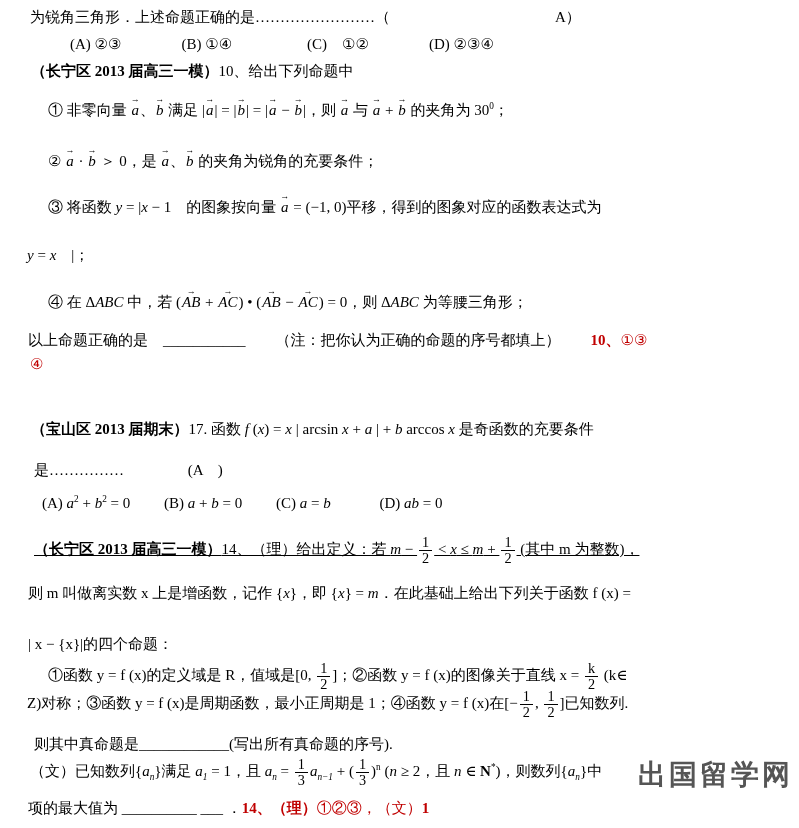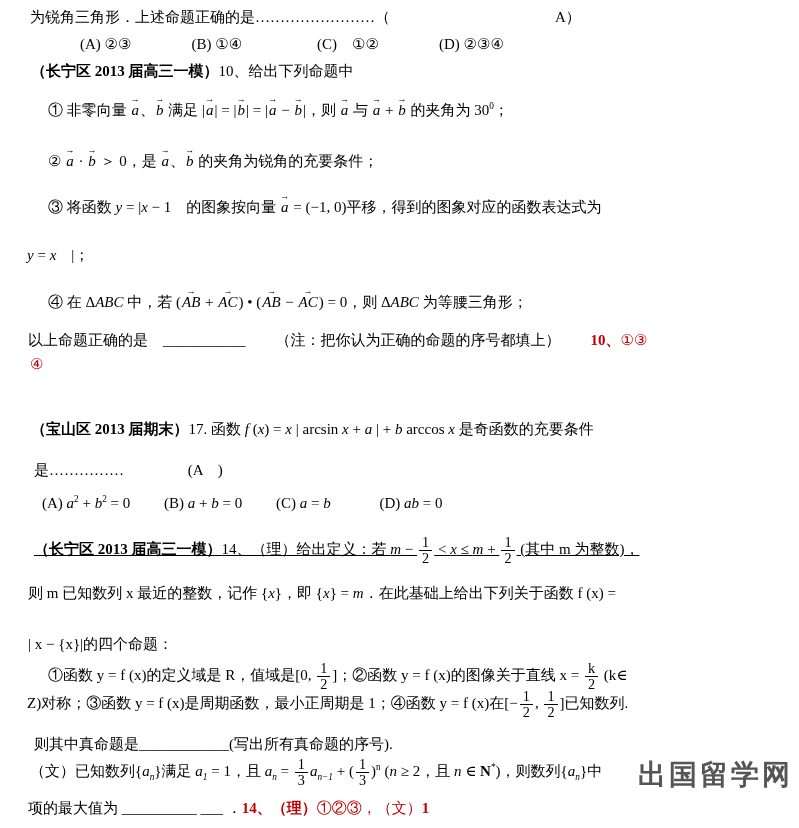--- a/index.html
+++ b/index.html
@@ -15,21 +15,21 @@
   sup{font-size:0.62em;}
   sub{font-size:0.62em;font-style:italic;}
   .frac{display:inline-block;vertical-align:middle;text-align:center;line-height:1.05;margin:0 2px;font-size:0.95em;}
   .fnum{display:block;border-bottom:1px solid #000;padding:0 3px;}
   .fden{display:block;padding:0 3px;}
   .vec{display:inline-block;position:relative;margin:0 1px;}
   .vec-arrow{position:absolute;left:50%;transform:translateX(-50%);top:-0.78em;font-size:0.6em;font-style:normal;letter-spacing:0;}
   .vec-body{font-style:italic;}
   
   .l0{left:30px;top:8px;}
-  .l1{left:80px;top:35px;}
+  .l1{left:70px;top:35px;}
   .l2{left:31px;top:62px;}
   .l3{left:48px;top:101px;}
   .l4{left:48px;top:152px;}
   .l5{left:48px;top:198px;}
   .l6{left:27px;top:246px;}
   .l7{left:48px;top:293px;}
   .l8{left:28px;top:331px;}
   .l9{left:30px;top:355px;}
   .l10{left:31px;top:420px;}
   .l11{left:34px;top:461px;}
@@ -58,21 +58,21 @@
 <div class="line l4"><span>②  </span><span class="vec"><span class="vec-arrow">→</span><span class="vec-body">a</span></span><span> · </span><span class="vec"><span class="vec-arrow">→</span><span class="vec-body">b</span></span><span> ＞ 0，是 </span><span class="vec"><span class="vec-arrow">→</span><span class="vec-body">a</span></span><span>、</span><span class="vec"><span class="vec-arrow">→</span><span class="vec-body">b</span></span><span> 的夹角为锐角的充要条件；</span></div>
 <div class="line l5"><span>③  将函数 </span><span class="i">y</span><span> = |</span><span class="i">x</span><span> − 1　的图象按向量 </span><span class="vec"><span class="vec-arrow">→</span><span class="vec-body">a</span></span><span> = (−1, 0)平移，得到的图象对应的函数表达式为</span></div>
 <div class="line l6"><span class="i">y</span><span> = </span><span class="i">x</span><span>　|；</span></div>
 <div class="line l7"><span>④  在 Δ</span><span class="i">ABC</span><span> 中，若 (</span><span class="vec"><span class="vec-arrow">→</span><span class="vec-body">AB</span></span><span> + </span><span class="vec"><span class="vec-arrow">→</span><span class="vec-body">AC</span></span><span>) • (</span><span class="vec"><span class="vec-arrow">→</span><span class="vec-body">AB</span></span><span> − </span><span class="vec"><span class="vec-arrow">→</span><span class="vec-body">AC</span></span><span>) = 0，则 Δ</span><span class="i">ABC</span><span> 为等腰三角形；</span></div>
 <div class="line l8"><span>以上命题正确的是　</span><span>___________</span><span>　　（注：把你认为正确的命题的序号都填上）　　</span><span class="red b">10、</span><span class="red">①③</span></div>
 <div class="line l9"><span class="red">④</span></div>
 <div class="line l10"><span class="b">（宝山区 2013 届期末）</span><span>17. 函数 </span><span class="i">f</span><span> (</span><span class="i">x</span><span>) = </span><span class="i">x</span><span> | arcsin </span><span class="i">x</span><span> + </span><span class="i">a</span><span> | + </span><span class="i">b</span><span> arccos </span><span class="i">x</span><span> 是奇函数的充要条件</span></div>
 <div class="line l11"><span>是……………　　　　 (A　)</span></div>
 <div class="line l12"><span>(A)  </span><span class="i">a</span><sup>2</sup><span> + </span><span class="i">b</span><sup>2</sup><span> = 0　　 (B) </span><span class="i">a</span><span> + </span><span class="i">b</span><span> = 0　　 (C) </span><span class="i">a</span><span> = </span><span class="i">b</span><span>　　　 (D) </span><span class="i">ab</span><span> = 0</span></div>
 <div class="line l13"><span class="b">（长宁区 2013 届高三一模）</span><span>14、（理）给出定义：若 </span><span class="i">m</span><span> − </span><span class="frac"><span class="fnum">1</span><span class="fden">2</span></span><span> &lt; </span><span class="i">x</span><span> ≤ </span><span class="i">m</span><span> + </span><span class="frac"><span class="fnum">1</span><span class="fden">2</span></span><span> (其中 m 为整数)，</span></div>
-<div class="line l14"><span>则 m 已知数列 x 最近的整数，记作 {</span><span class="i">x</span><span>}，即 {</span><span class="i">x</span><span>} = </span><span class="i">m</span><span>．在此基础上给出下列关于函数 f (x) =</span></div>
+<div class="line l14"><span>则 m 叫做离实数 x 上是增函数，记作 {</span><span class="i">x</span><span>}，即 {</span><span class="i">x</span><span>} = </span><span class="i">m</span><span>．在此基础上给出下列关于函数 f (x) =</span></div>
 <div class="line l15"><span>| x − {x}|的四个命题：</span></div>
 <div class="line l16"><span>①函数 y = f (x)的定义域是 R，值域是[0, </span><span class="frac"><span class="fnum">1</span><span class="fden">2</span></span><span>]；②函数 y = f (x)的图像关于直线 x = </span><span class="frac"><span class="fnum">k</span><span class="fden">2</span></span><span> (k∈</span></div>
 <div class="line l17"><span>Z)对称；③函数 y = f (x)是周期函数，最小正周期是 1；④函数 y = f (x)在[−</span><span class="frac"><span class="fnum">1</span><span class="fden">2</span></span><span>, </span><span class="frac"><span class="fnum">1</span><span class="fden">2</span></span><span>]已知数列.</span></div>
 <div class="line l18"><span>则其中真命题是</span><span>____________</span><span>(写出所有真命题的序号).</span></div>
 <div class="line l19"><span>（文）已知数列{</span><span class="i">a</span><sub>n</sub><span>}满足 </span><span class="i">a</span><sub>1</sub><span> = 1，且 </span><span class="i">a</span><sub>n</sub><span> = </span><span class="frac"><span class="fnum">1</span><span class="fden">3</span></span><span class="i">a</span><sub>n−1</sub><span> + (</span><span class="frac"><span class="fnum">1</span><span class="fden">3</span></span><span>)</span><sup>n</sup><span> (</span><span class="i">n</span><span> ≥ 2，且 </span><span class="i">n</span><span> ∈ </span><span class="b">N</span><sup>*</sup><span>)，则数列{</span><span class="i">a</span><sub>n</sub><span>}中</span></div>
 <div class="line l20"><span>项的最大值为 </span><span>__________</span><span> ___ ．</span><span class="red b">14、（理）</span><span class="red">①②③，（文）</span><span class="red b">1</span></div>
 
 <div class="watermark">
   <span class="wm-name">出国留学网</span>
 </div>

